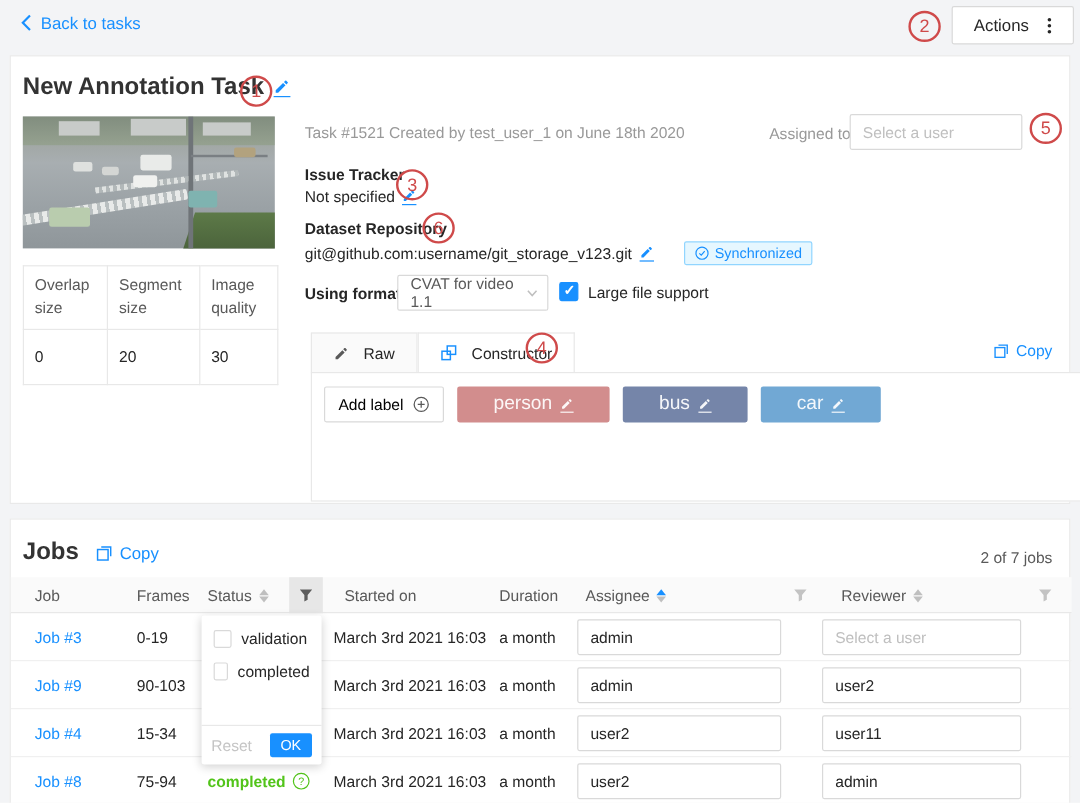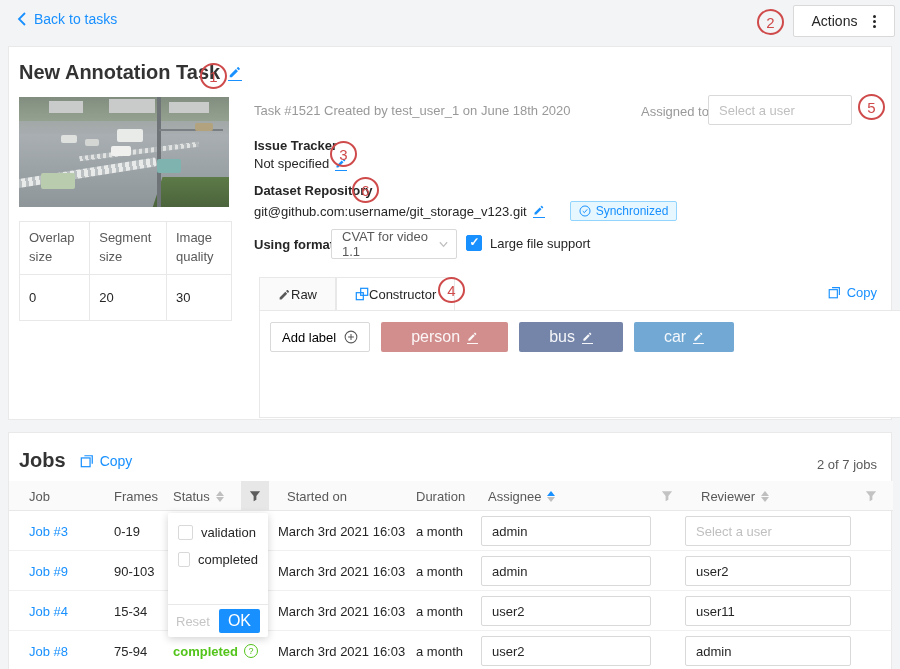--- a/index.html
+++ b/index.html
@@ -71,21 +71,21 @@
     border:1px solid #d9d9d9; border-radius:2px; background:#fff; color:#595959;
     display:flex; align-items:center; justify-content:space-between; padding:0 8px 0 10px; cursor:pointer; }
   .lfs-check { position:absolute; left:457px; top:188px; display:flex; align-items:center; gap:8px; }
   .cb { width:16px; height:16px; border-radius:2px; border:1px solid #d9d9d9; background:#fff; display:inline-block; }
   .cb.checked { background:#1890ff; border-color:#1890ff; position:relative; }
   .cb.checked::after { content:"✓"; position:absolute; left:2.5px; top:-1px; color:#fff; font-size:12px; font-weight:700; }
 
   
   .labels-box { position:absolute; left:250px; top:230px; width:624px; height:142px; }
   .tab-bar { position:relative; height:34px; display:flex; }
-  .tab { height:34px; display:flex; align-items:center; gap:0; padding:0 18px;
+  .tab { height:34px; display:flex; align-items:center; gap:12px; padding:0 18px;
     border:1px solid #e8e8e8; background:#fafafa; color:#262626; cursor:pointer; }
   .tab.active { background:#fff; border-bottom-color:#fff; color:#262626; }
   .labels-copy { position:absolute; right:6px; top:8px; color:#1890ff; display:flex; align-items:center; gap:6px; cursor:pointer; }
   .labels-content { position:absolute; left:0; top:34px; width:684px; height:108px;
     border:1px solid #e8e8e8; border-top:1px solid #e8e8e8; background:#fff; margin-top:-1px; }
   .chips { position:absolute; left:10px; top:11px; display:flex; gap:11px; }
   .add-label-btn { height:30px; border:1px solid #d9d9d9; border-radius:2px; background:#fff;
     display:flex; align-items:center; gap:8px; padding:0 11px; font-size:13px; cursor:pointer; }
   .chip { height:30px; border-radius:2px; color:rgba(255,255,255,.92);
     display:flex; align-items:center; gap:7px; padding:0 30px; font-size:16px; cursor:pointer; }
@@ -118,21 +118,21 @@
   .row-input.reviewer { left:676px; width:166px; }
 
   
   .filter-panel { position:absolute; left:159px; top:80px; width:100px; height:124px;
     background:#fff; border-radius:2px; box-shadow:0 2px 8px rgba(0,0,0,.18); z-index:40; }
   .filter-item { display:flex; align-items:center; gap:8px; padding:6px 10px; cursor:pointer; }
   .filter-item .cb { width:15px; height:15px; }
   .filter-footer { position:absolute; left:0; bottom:0; width:100%; height:33px;
     border-top:1px solid #e8e8e8; display:flex; align-items:center; justify-content:space-between; padding:0 8px; }
   .reset-btn { color:#c5c5c5; cursor:default; }
-  .ok-btn { background:#1890ff; color:#fff; border:none; border-radius:2px; font-size:16px;
+  .ok-btn { background:#1890ff; color:#fff; border:none; border-radius:2px; font-size:12px;
     padding:3px 9px; cursor:pointer; font-family:"Liberation Sans",sans-serif; }
 
   svg { display:block; }
 </style>
 </head>
 <body>
 
 <div class="back-link">
   <svg width="12" height="14" viewBox="0 0 12 14">
       <polyline points="9,1 3,7 9,13" fill="none" stroke="#1890ff" stroke-width="1.8"></polyline>

